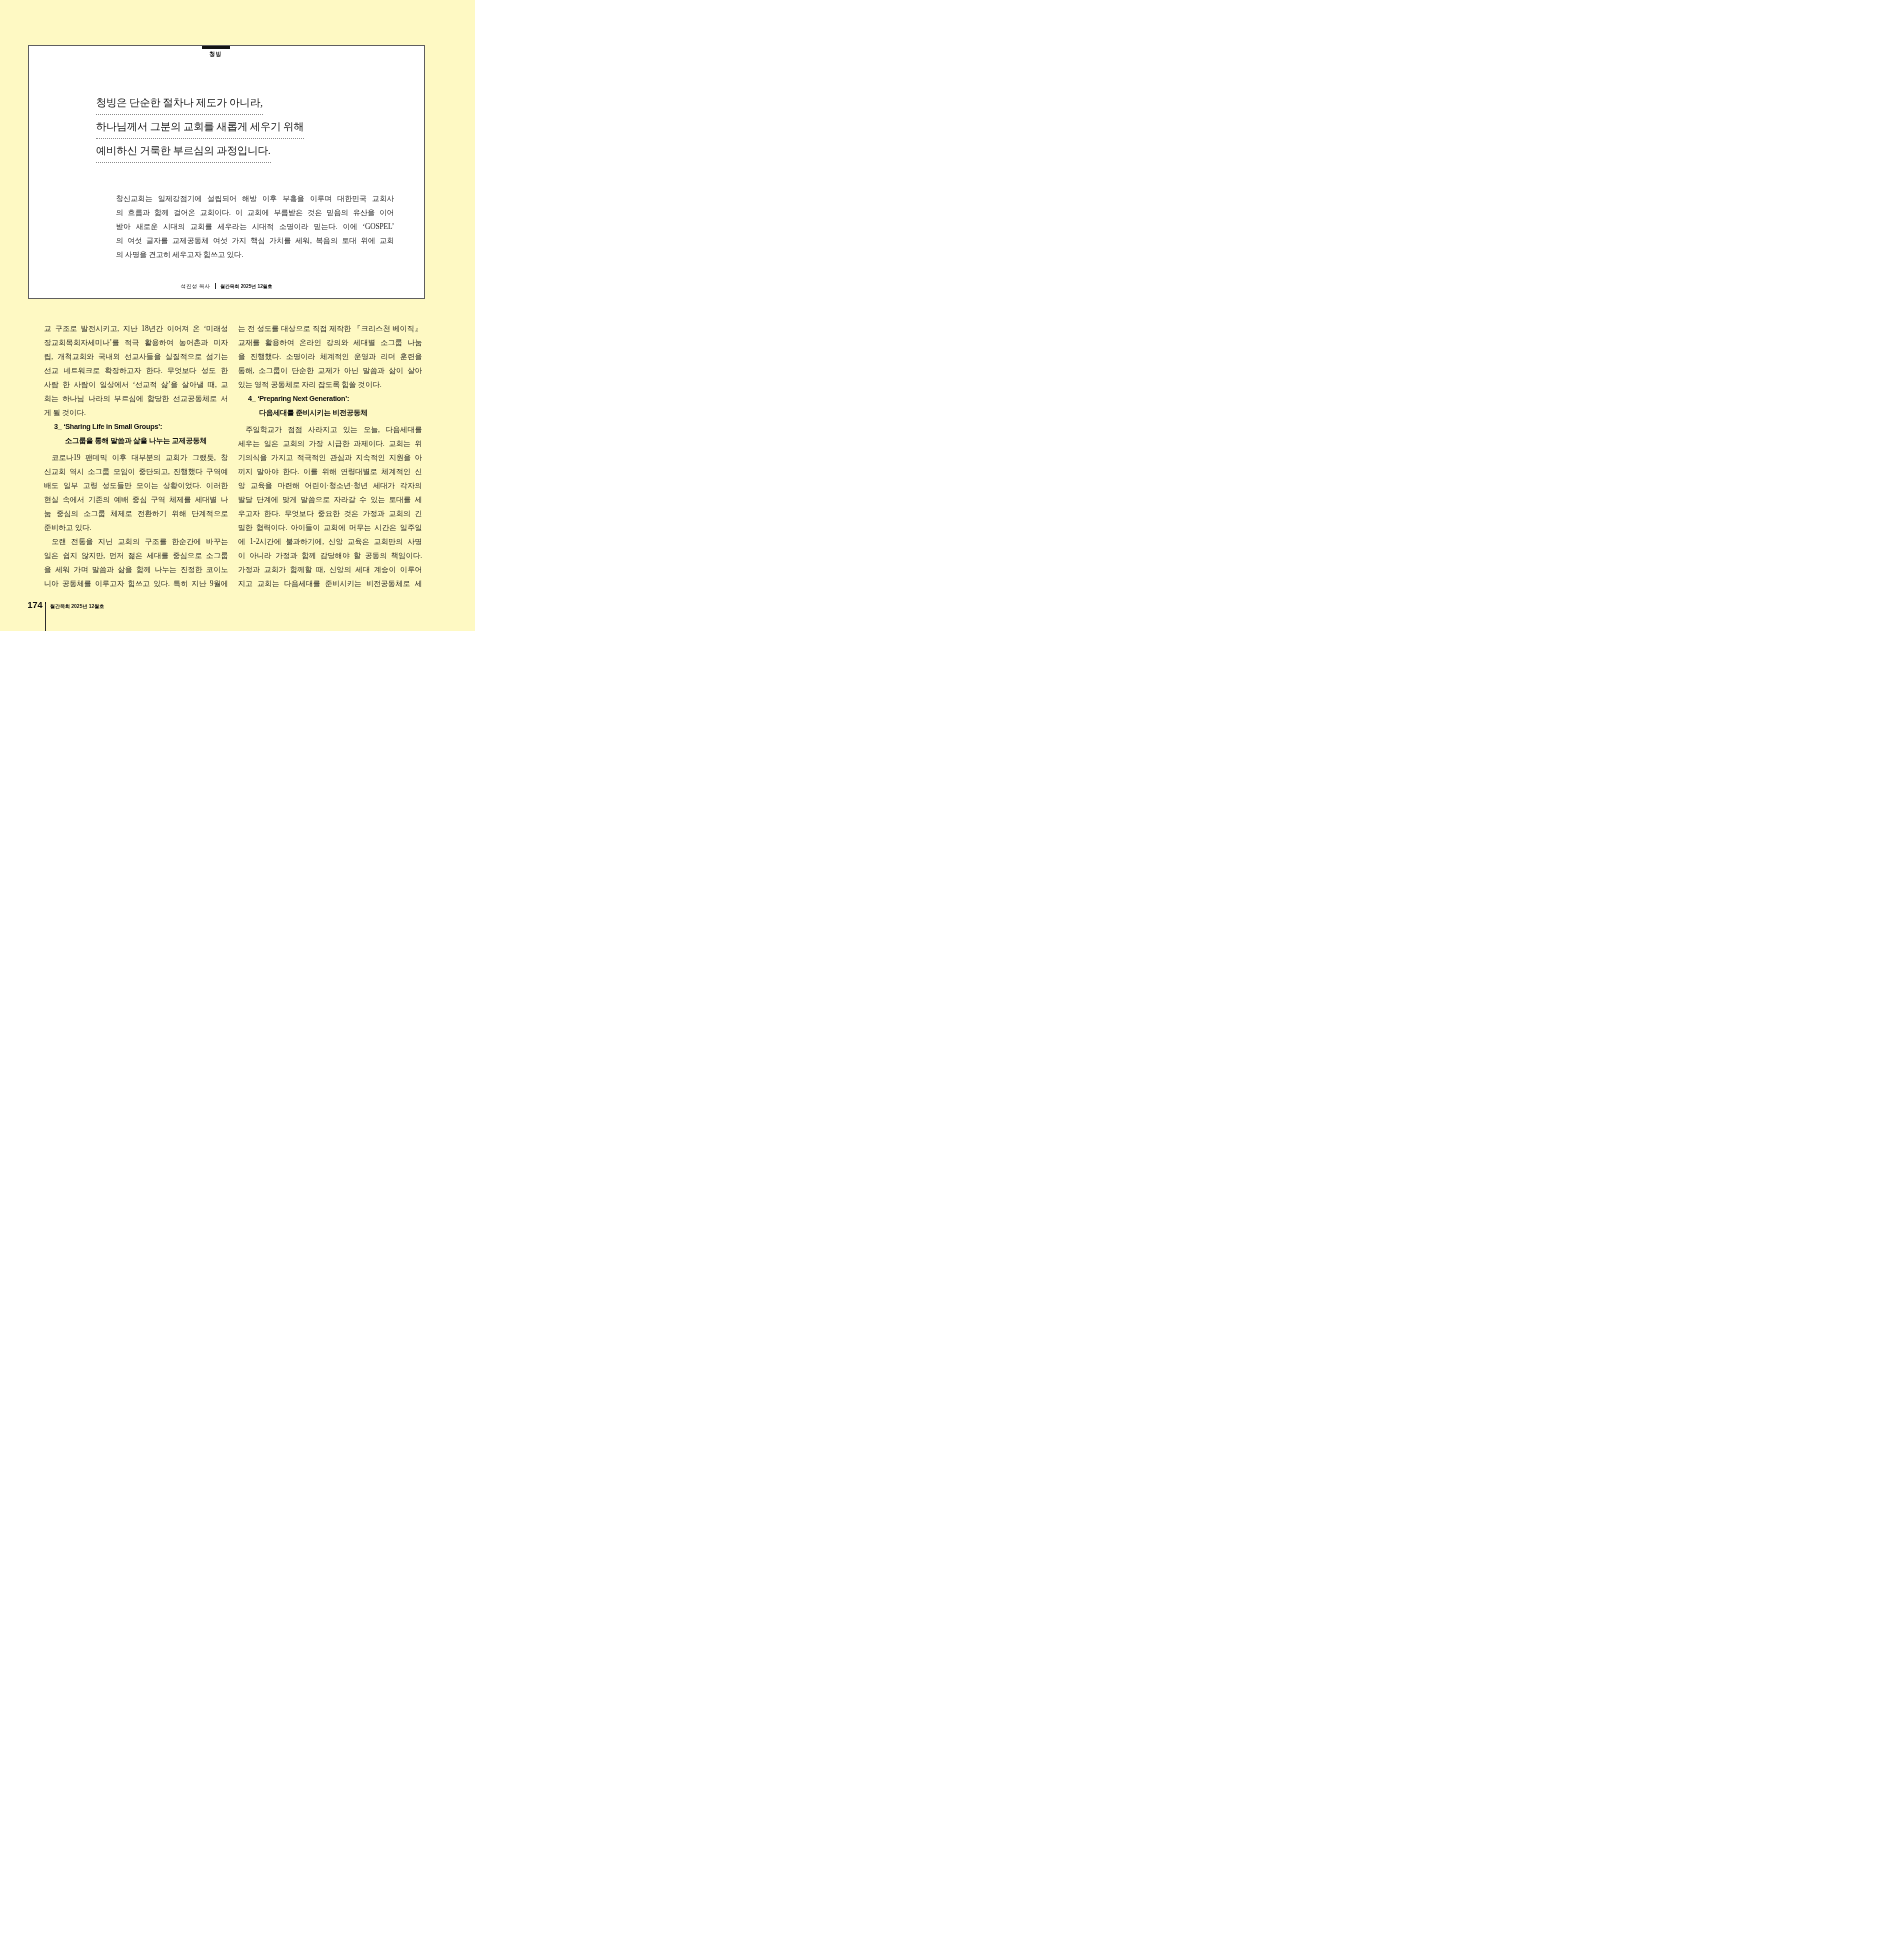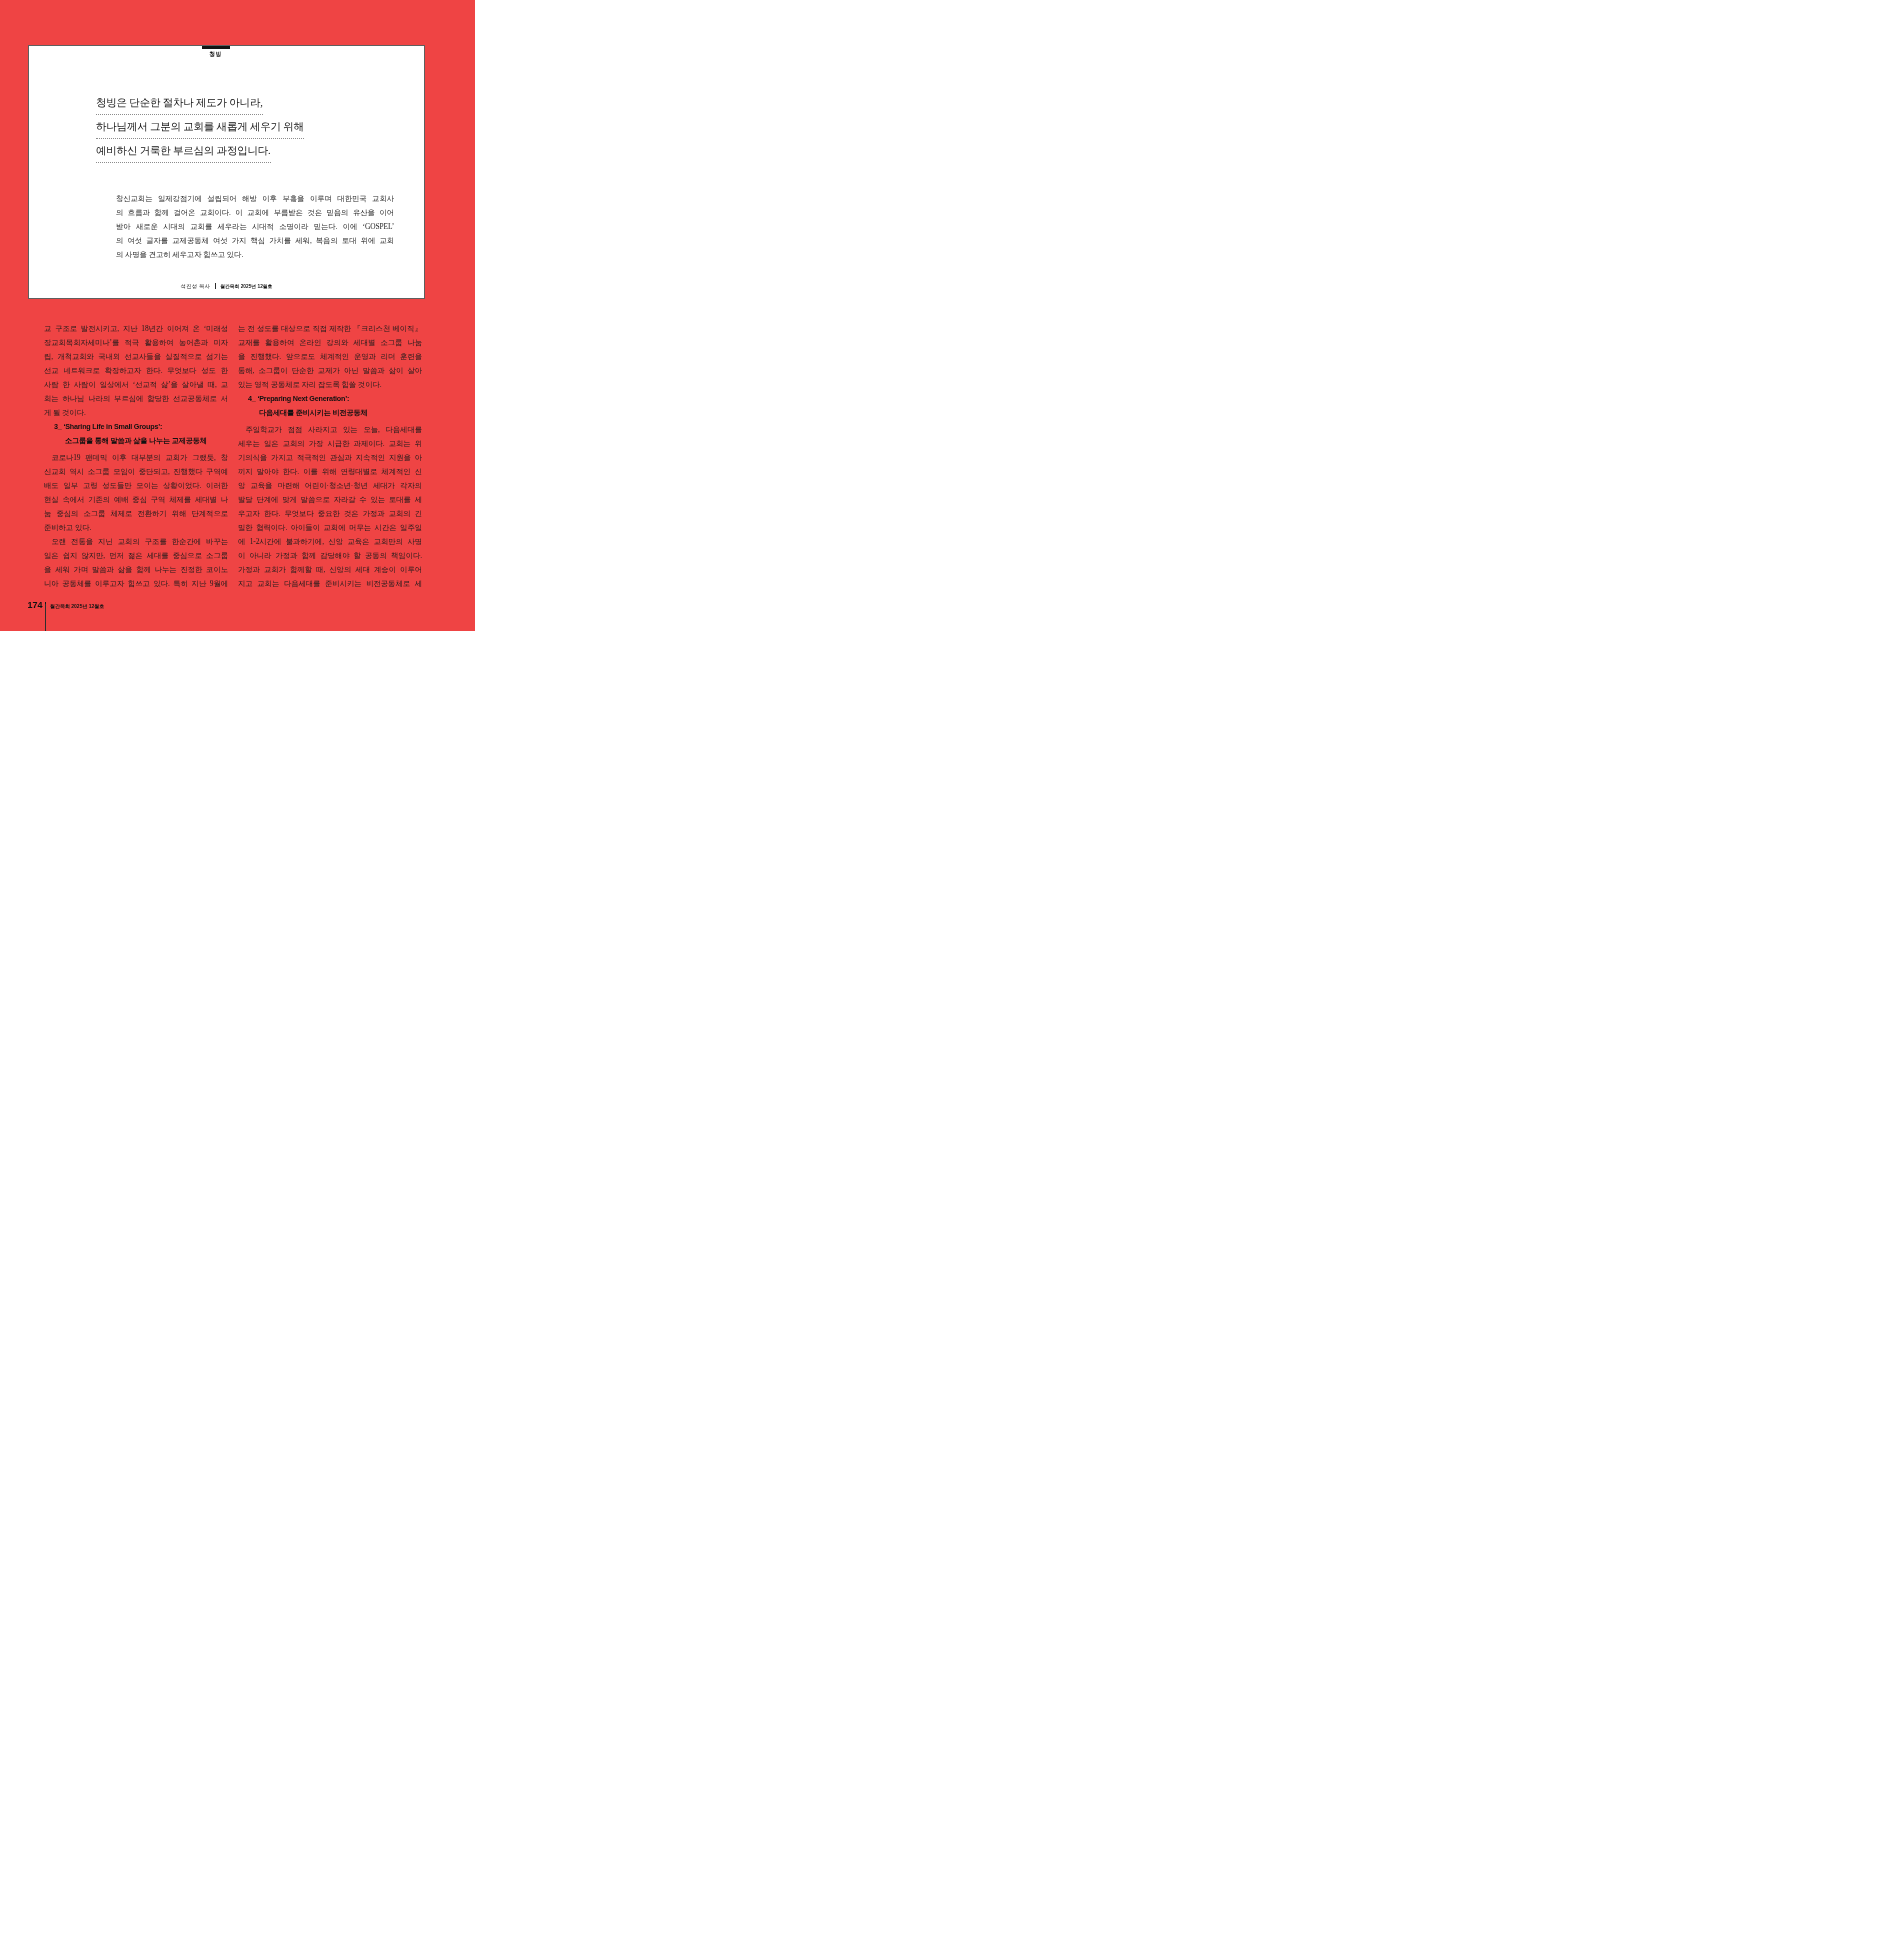--- a/index.html
+++ b/index.html
@@ -1,19 +1,19 @@
 <!DOCTYPE html>
 <html lang="ko" style="font-size:6.2px"><head>
 <meta charset="utf-8">
 <style>
   html,body{margin:0;padding:0;background:#ffffff;}
   .page{
     position:relative;
     width:475px;height:631px;
-    background:#ef4444;
+    background:#fef9c3;
     font-family:"Liberation Serif","DejaVu Serif",serif;
     color:#1a1a1a;
     overflow:hidden;
   }
   
   .hero-box{
     position:absolute;left:28px;top:45px;
     width:395px;height:252px;
     border:0.4px solid #5f5f5f;
     background:#fff;
@@ -139,21 +139,21 @@
       <div class="tline last">준비하고 있다.</div>
       <div class="tline ind">오랜 전통을 지닌 교회의 구조를 한순간에 바꾸는</div>
       <div class="tline">일은 쉽지 않지만, 먼저 젊은 세대를 중심으로 소그룹</div>
       <div class="tline">을 세워 가며 말씀과 삶을 함께 나누는 진정한 코이노</div>
       <div class="tline">니아 공동체를 이루고자 힘쓰고 있다. 특히 지난 9월에</div>
     </section>
 
   <section class="col col-right">
       <div class="tline">는 전 성도를 대상으로 직접 제작한 『크리스천 베이직』</div>
       <div class="tline">교재를 활용하여 온라인 강의와 세대별 소그룹 나눔</div>
-      <div class="tline">을 진행했다. 앞으로도 체계적인 운영과 리더 훈련을</div>
+      <div class="tline">을 진행했다. 소명이라 체계적인 운영과 리더 훈련을</div>
       <div class="tline">통해, 소그룹이 단순한 교제가 아닌 말씀과 삶이 살아</div>
       <div class="tline last">있는 영적 공동체로 자리 잡도록 힘쓸 것이다.</div>
       <div class="tline head first">4_ ‘Preparing Next Generation’:</div>
       <div class="tline head second">다음세대를 준비시키는 비전공동체</div>
       <div class="tline ind">주일학교가 점점 사라지고 있는 오늘, 다음세대를</div>
       <div class="tline">세우는 일은 교회의 가장 시급한 과제이다. 교회는 위</div>
       <div class="tline">기의식을 가지고 적극적인 관심과 지속적인 지원을 아</div>
       <div class="tline">끼지 말아야 한다. 이를 위해 연령대별로 체계적인 신</div>
       <div class="tline">앙 교육을 마련해 어린이·청소년·청년 세대가 각자의</div>
       <div class="tline">발달 단계에 맞게 말씀으로 자라갈 수 있는 토대를 세</div>

